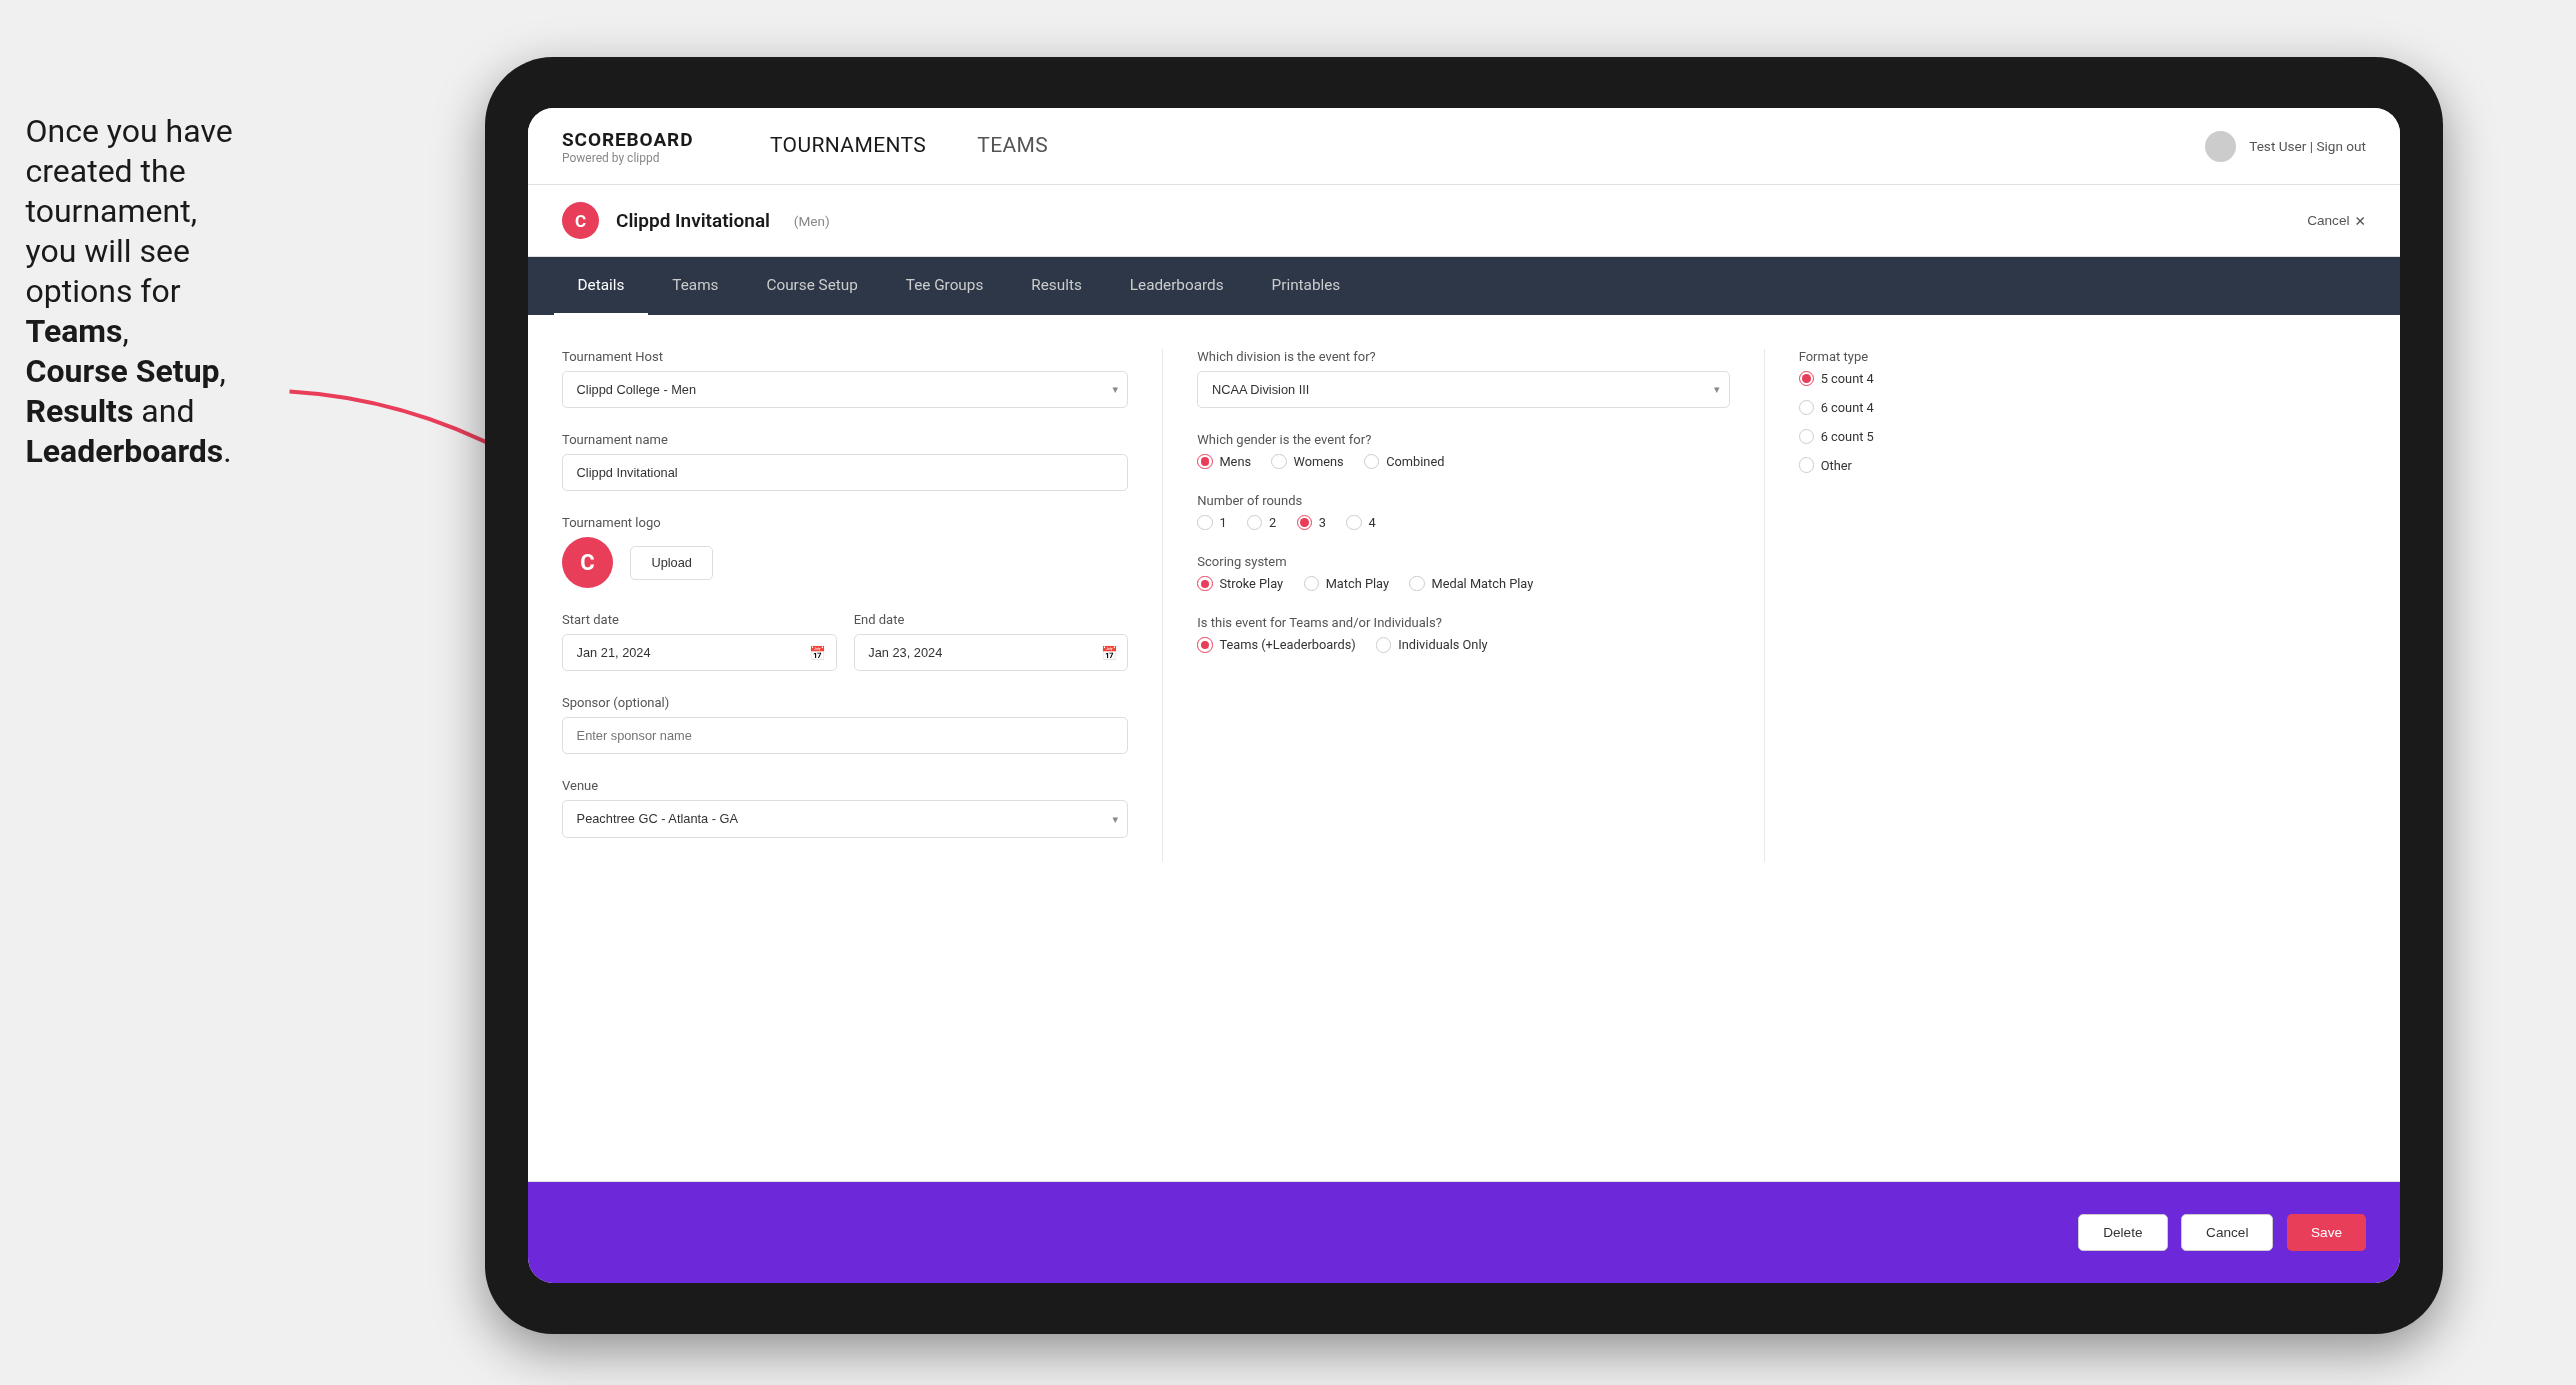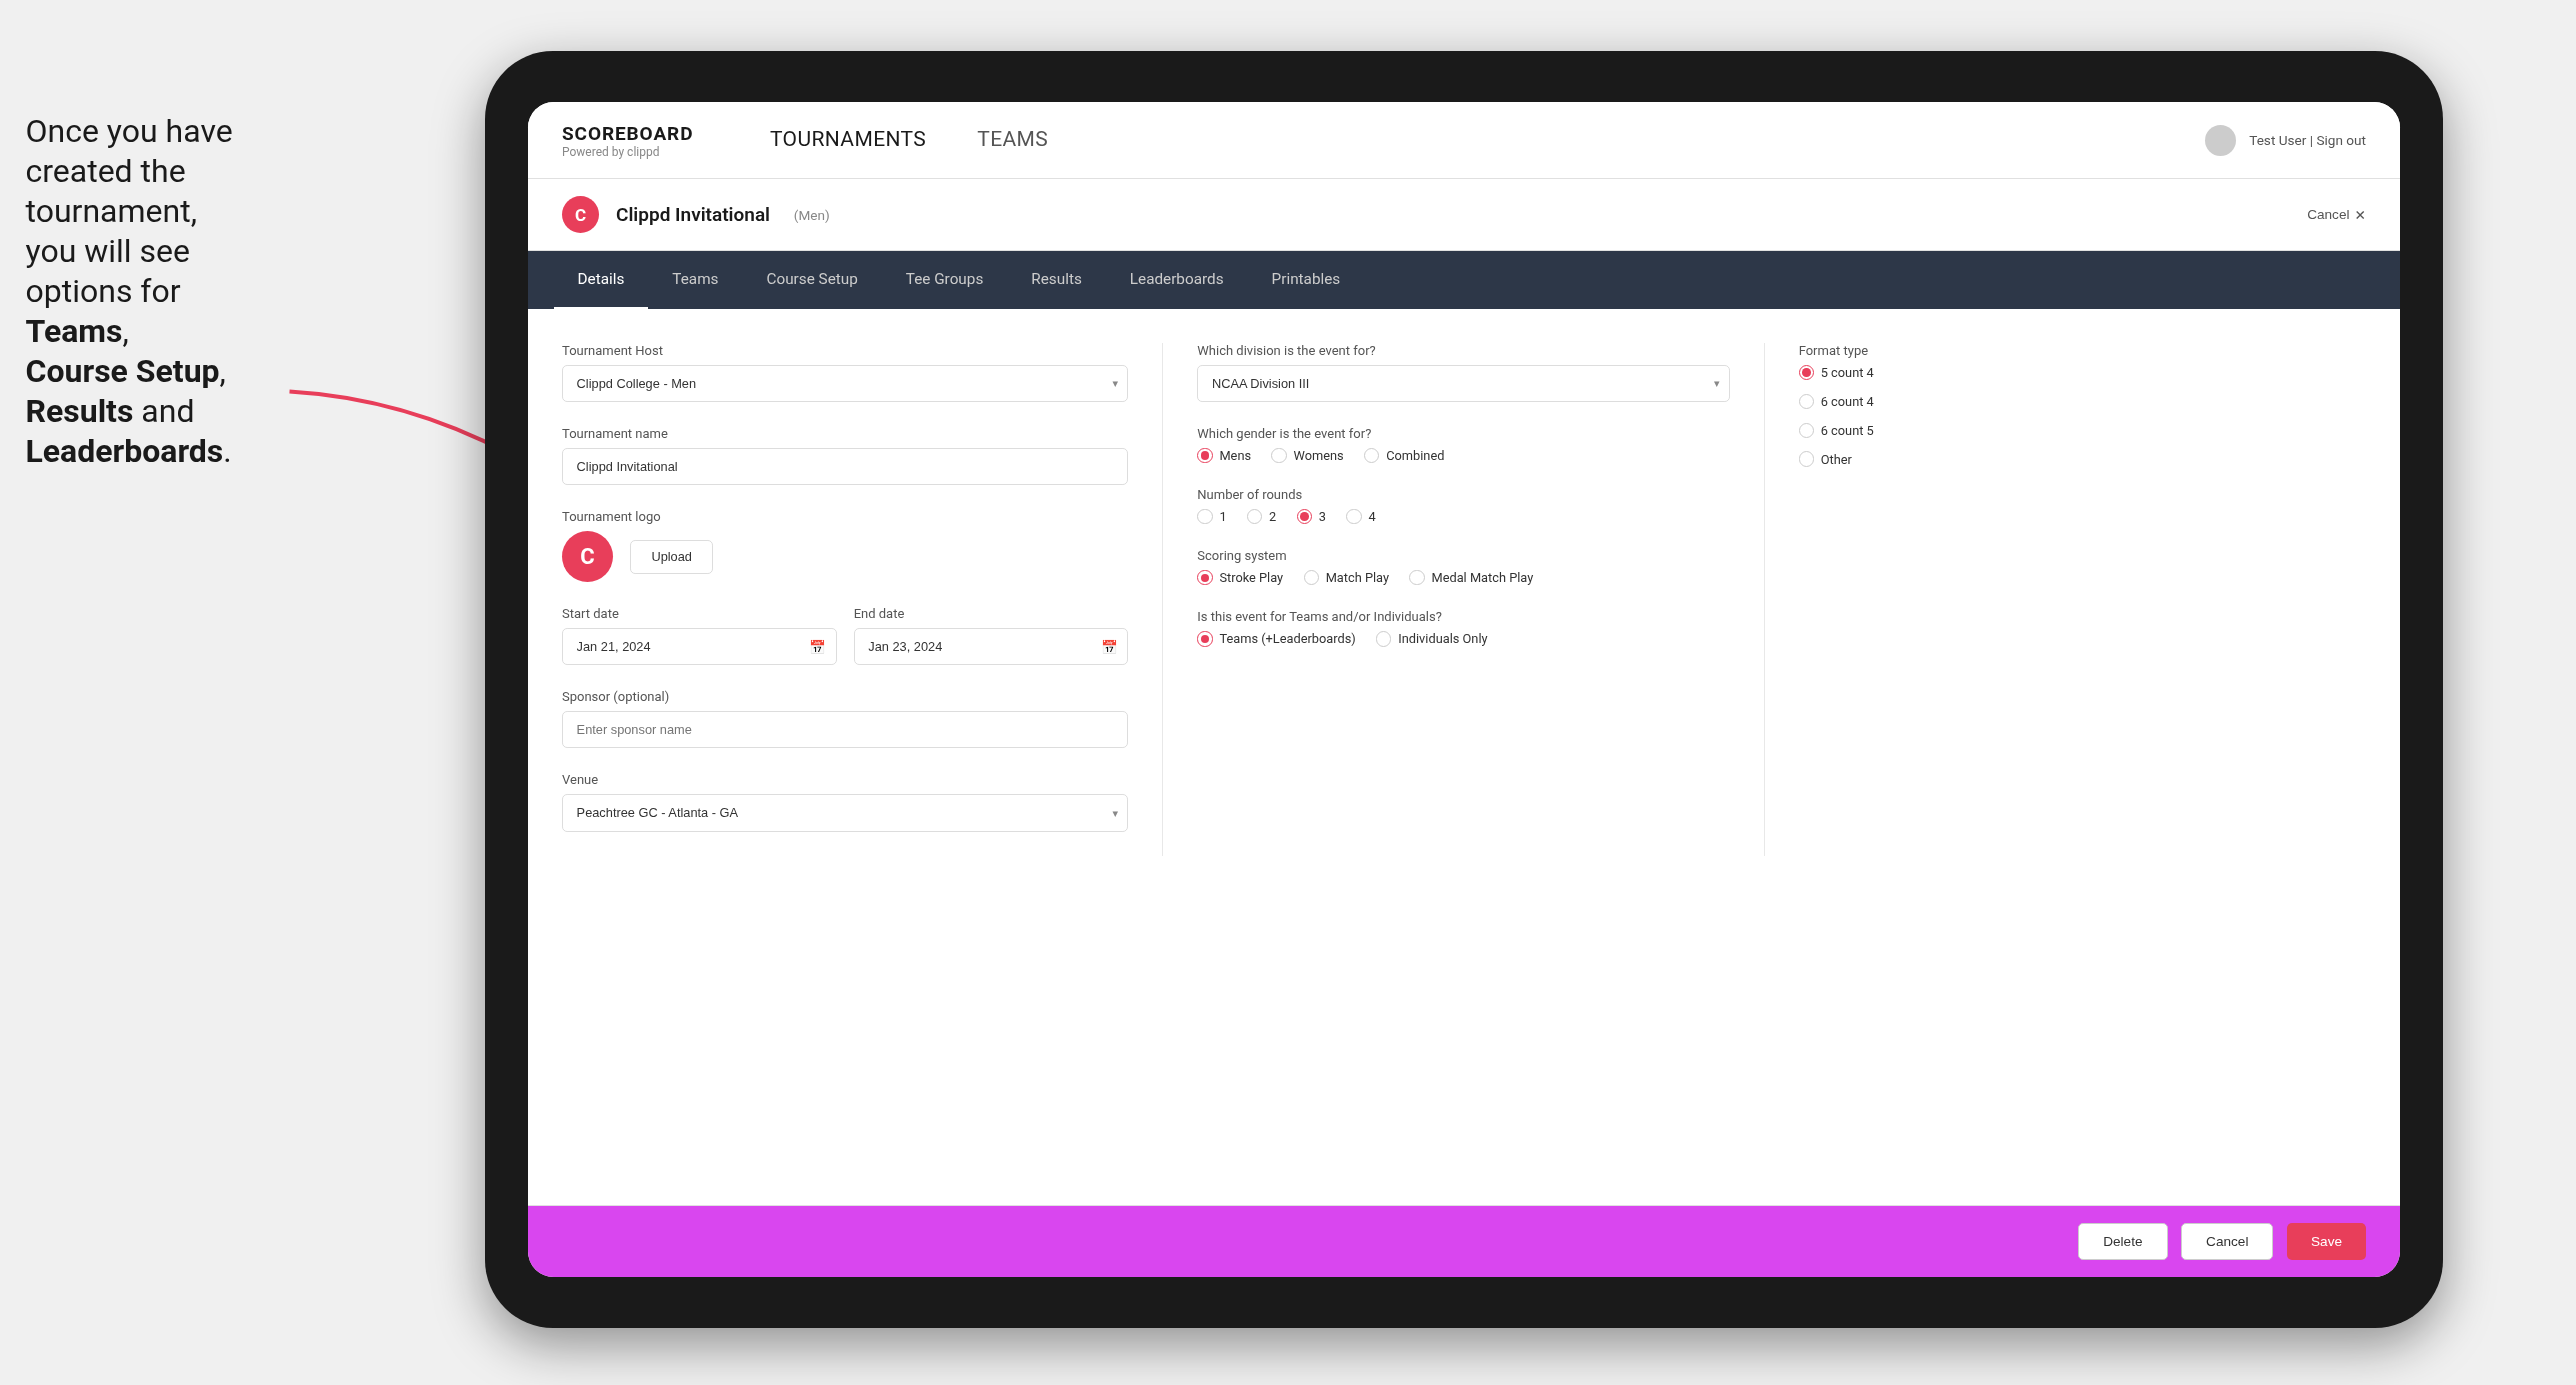--- a/index.html
+++ b/index.html
@@ -36,21 +36,21 @@
       top: 375px;
       width: 306px;
       height: 111px;
       pointer-events: none;
     }
 
     
     .tablet-frame {
       position: absolute;
       left: 485px;
-      top: 51px;
+      top: 57px;
       width: 1958px;
       height: 1277px;
       background: #1a1a1a;
       border-radius: 68px;
       box-shadow: 0 17px 51px rgba(0,0,0,0.4);
       padding: 51px 43px;
     }
 
     .tablet-screen {
       width: 100%;
@@ -336,23 +336,23 @@
 
     
     .format-radio-group {
       display: flex;
       flex-direction: column;
       gap: 13.6px;
     }
 
     
     .bottom-bar {
-      background: #d946ef;
+      background: #6d28d9;
       border-top: 0.9px solid #e0e0e0;
-      padding: 17px 34px;
+      padding: 32px 34px;
       display: flex;
       justify-content: flex-end;
       gap: 13.6px;
       flex-shrink: 0;
     }
 
     .btn {
       padding: 10.2px 24px;
       border-radius: 5.1px;
       font-size: 13.6px;

